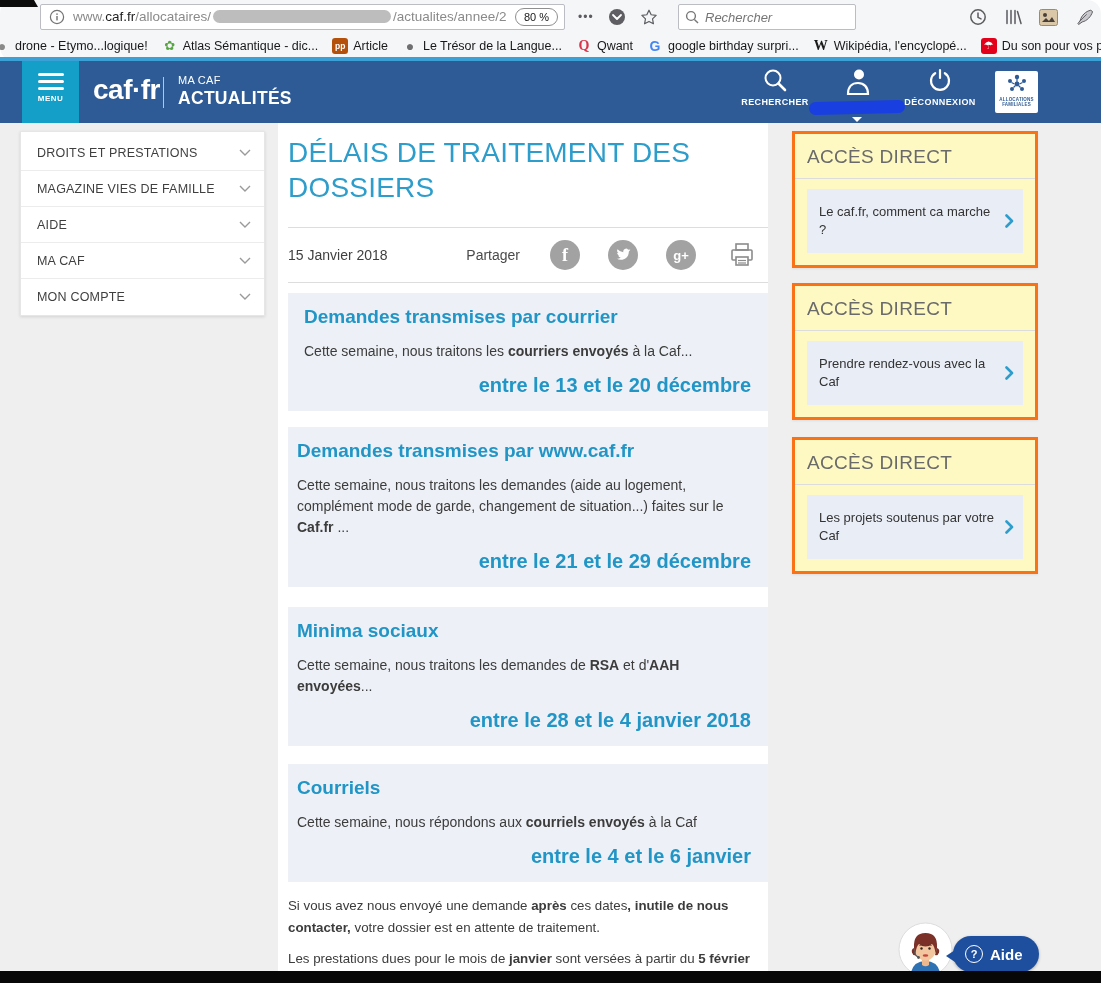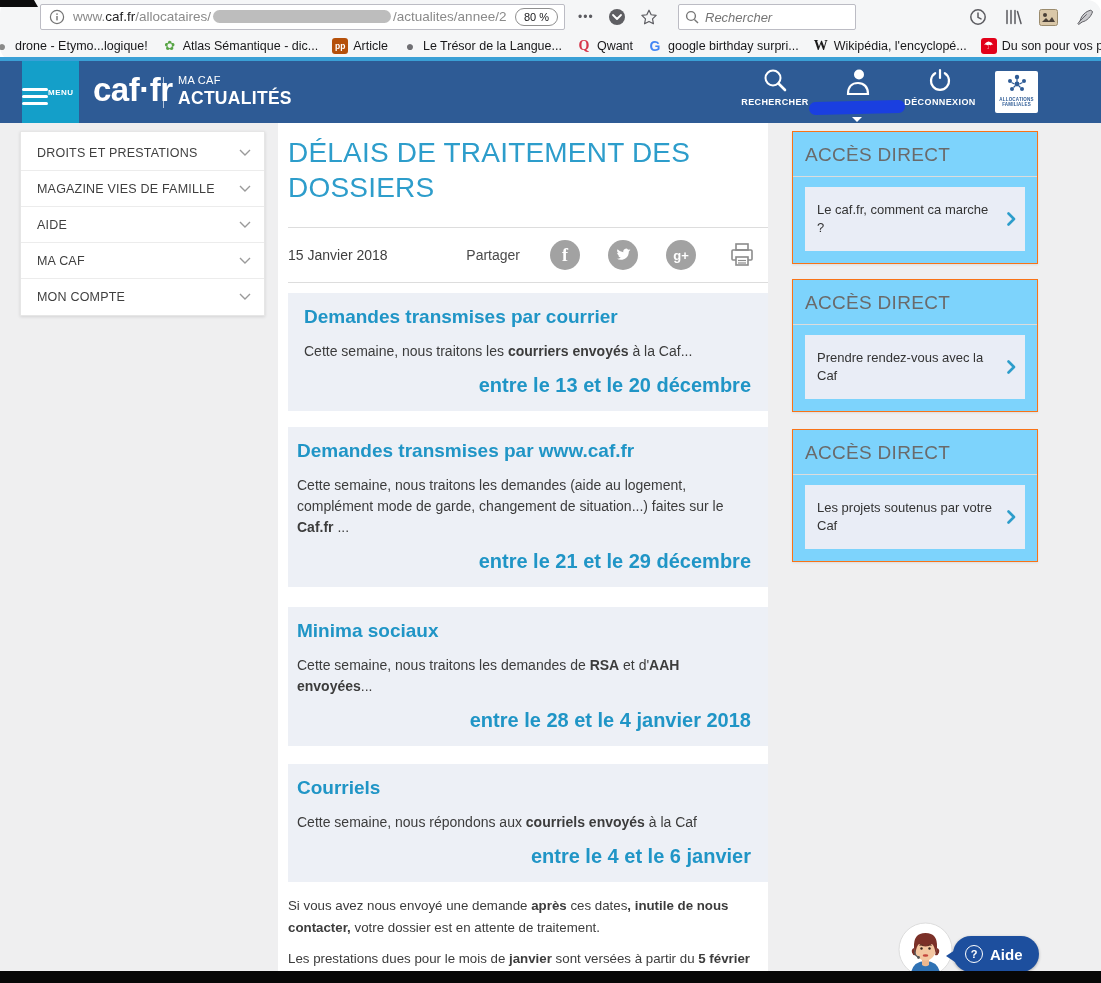--- a/index.html
+++ b/index.html
@@ -34,25 +34,25 @@
   .bm2 .bmicon{background:#b5500a;color:#fff;font-size:8.5px;letter-spacing:0;}
   .bm3 .bmicon{color:#6f6f73;font-size:14px;}
   .bm4 .bmicon{color:#d6354a;font-family:"Liberation Serif",serif;font-size:14px;}
   .bm5 .bmicon{color:#4285f4;font-size:14px;}
   .bm6 .bmicon{color:#1b1b1b;font-family:"Liberation Serif",serif;font-size:14px;}
   .bm7 .bmicon{background:#e2001a;color:#fff;font-size:11px;}
   .blue-line{position:absolute;top:57px;left:0;width:1101px;height:4px;background:var(--blue-line);}
 
   
   .site-header{position:absolute;top:61px;left:0;width:1101px;height:62px;background:var(--hdr);color:#fff;}
-  .menu-btn{position:absolute;left:22px;top:0;width:57px;height:62px;background:var(--teal);display:flex;flex-direction:row;align-items:center;cursor:pointer;}
+  .menu-btn{position:absolute;left:22px;top:0;width:57px;height:62px;background:var(--teal);display:flex;flex-direction:column;align-items:center;cursor:pointer;}
   .burger{margin-top:12px;width:26px;}
   .burger i{display:block;height:3px;background:#fff;border-radius:2px;margin-bottom:4px;}
   .menu-btn .lbl{font-size:8px;font-weight:bold;letter-spacing:.5px;}
-  .caf-logo{position:absolute;left:93px;top:0;height:62px;line-height:58px;font-size:33px;font-weight:bold;letter-spacing:-.5px;cursor:pointer;}
+  .caf-logo{position:absolute;left:93px;top:0;height:62px;line-height:58px;font-size:28px;font-weight:bold;letter-spacing:-.5px;cursor:pointer;}
   .hdr-div{position:absolute;left:163px;top:16px;height:31px;width:1px;background:rgba(255,255,255,.65);}
   .hdr-context{position:absolute;left:178px;top:13px;}
   .hdr-context .small{font-size:11px;letter-spacing:.3px;}
   .hdr-context .big{font-size:17.5px;font-weight:bold;letter-spacing:.3px;margin-top:2px;}
   .hdr-action{position:absolute;top:6px;width:110px;display:flex;flex-direction:column;align-items:center;cursor:pointer;}
   .hdr-action .albl{font-size:9px;font-weight:bold;letter-spacing:.4px;margin-top:4px;}
   .act-search{left:720px;}
   .act-user{left:802px;}
   .act-logout{left:885px;}
   .redact-user{width:96px;height:13px;background:#1a3fe0;border-radius:7px;margin-top:4px;transform:rotate(-1.5deg);}
@@ -85,21 +85,21 @@
   .card.c2{margin-top:20px;}
   .card.c3{margin-top:18px;}
   .card h2{font-size:19px;color:var(--link-blue);font-weight:bold;}
   .card .body{margin-top:13px;font-size:14px;line-height:21px;color:#3c3c3c;}
   .card .range{margin-top:12px;text-align:right;font-size:20px;font-weight:bold;color:var(--link-blue);}
   .foot-p{margin-top:13px;font-size:13.3px;line-height:22px;color:#3c3c3c;width:478px;}
   .foot-p.p2{margin-top:9px;}
   .updated{margin-top:10px;font-size:13.3px;font-style:italic;color:#6b6b6b;}
 
   .rail{position:absolute;left:792px;top:0;width:246px;}
-  .rail-box{background:#7dd3fc;border:1px solid #f97316;box-shadow:0 1px 2px rgba(0,0,0,.08);margin-top:15px;}
+  .rail-box{background:#fef9c3;border:3px solid #f97316;box-shadow:0 1px 2px rgba(0,0,0,.08);margin-top:15px;}
   .rail-box.b0{margin-top:8px;}
   .rail-box.b2{margin-top:17px;}
   .rail-box h3{font-size:19px;color:#6a6a6a;font-weight:400;letter-spacing:.3px;padding:12px 12px 10px;border-bottom:1px solid #dcdcdc;}
   .rail-link{position:relative;display:block;background:var(--rail-item-bg);margin:10px 12px 12px;padding:14px 28px 14px 12px;font-size:13px;line-height:18px;color:#333;cursor:pointer;}
   .rail-link .chev-r{position:absolute;right:9px;top:50%;transform:translateY(-50%);}
 
   
   .assistant{position:absolute;left:0;top:0;width:1101px;height:983px;pointer-events:none;}
   .avatar{position:absolute;left:898px;top:922px;width:55px;height:55px;pointer-events:auto;cursor:pointer;}
   .aide-pill{position:absolute;left:953px;top:936px;height:36px;background:var(--aide-blue);border-radius:18px;display:flex;align-items:center;padding:0 16px 0 12px;color:#fff;pointer-events:auto;cursor:pointer;box-shadow:0 1px 3px rgba(0,0,0,.3);}

